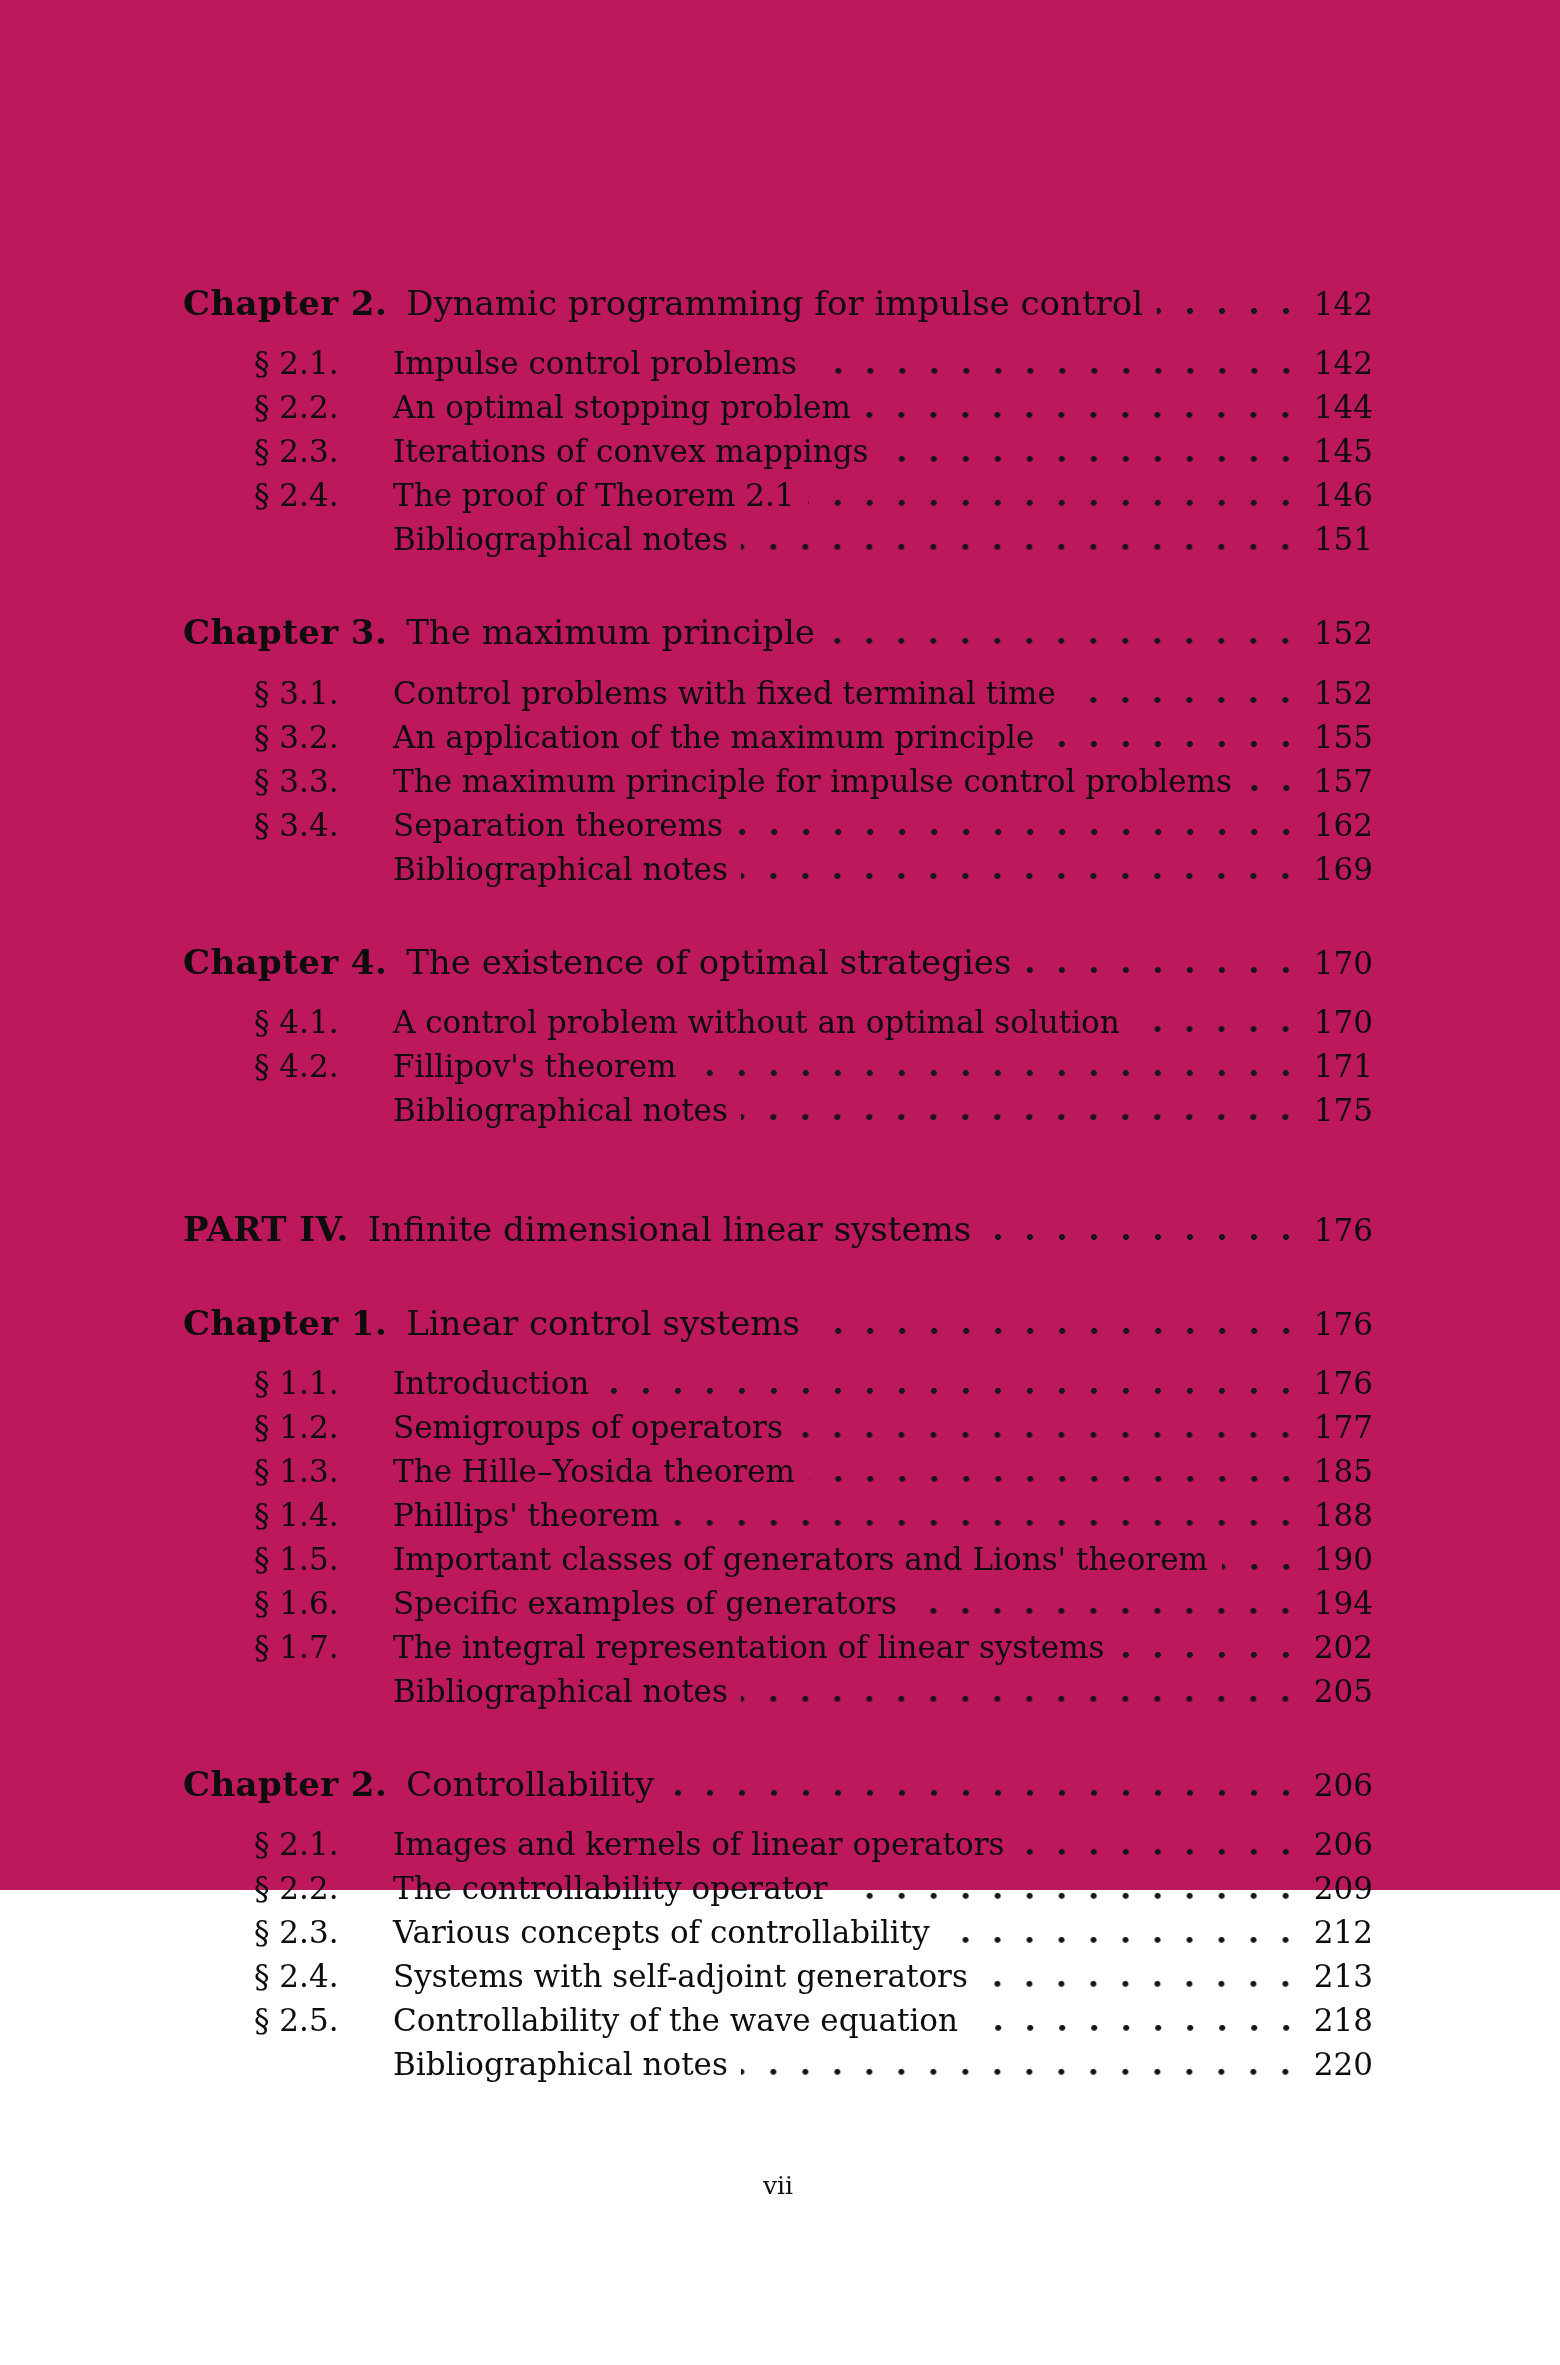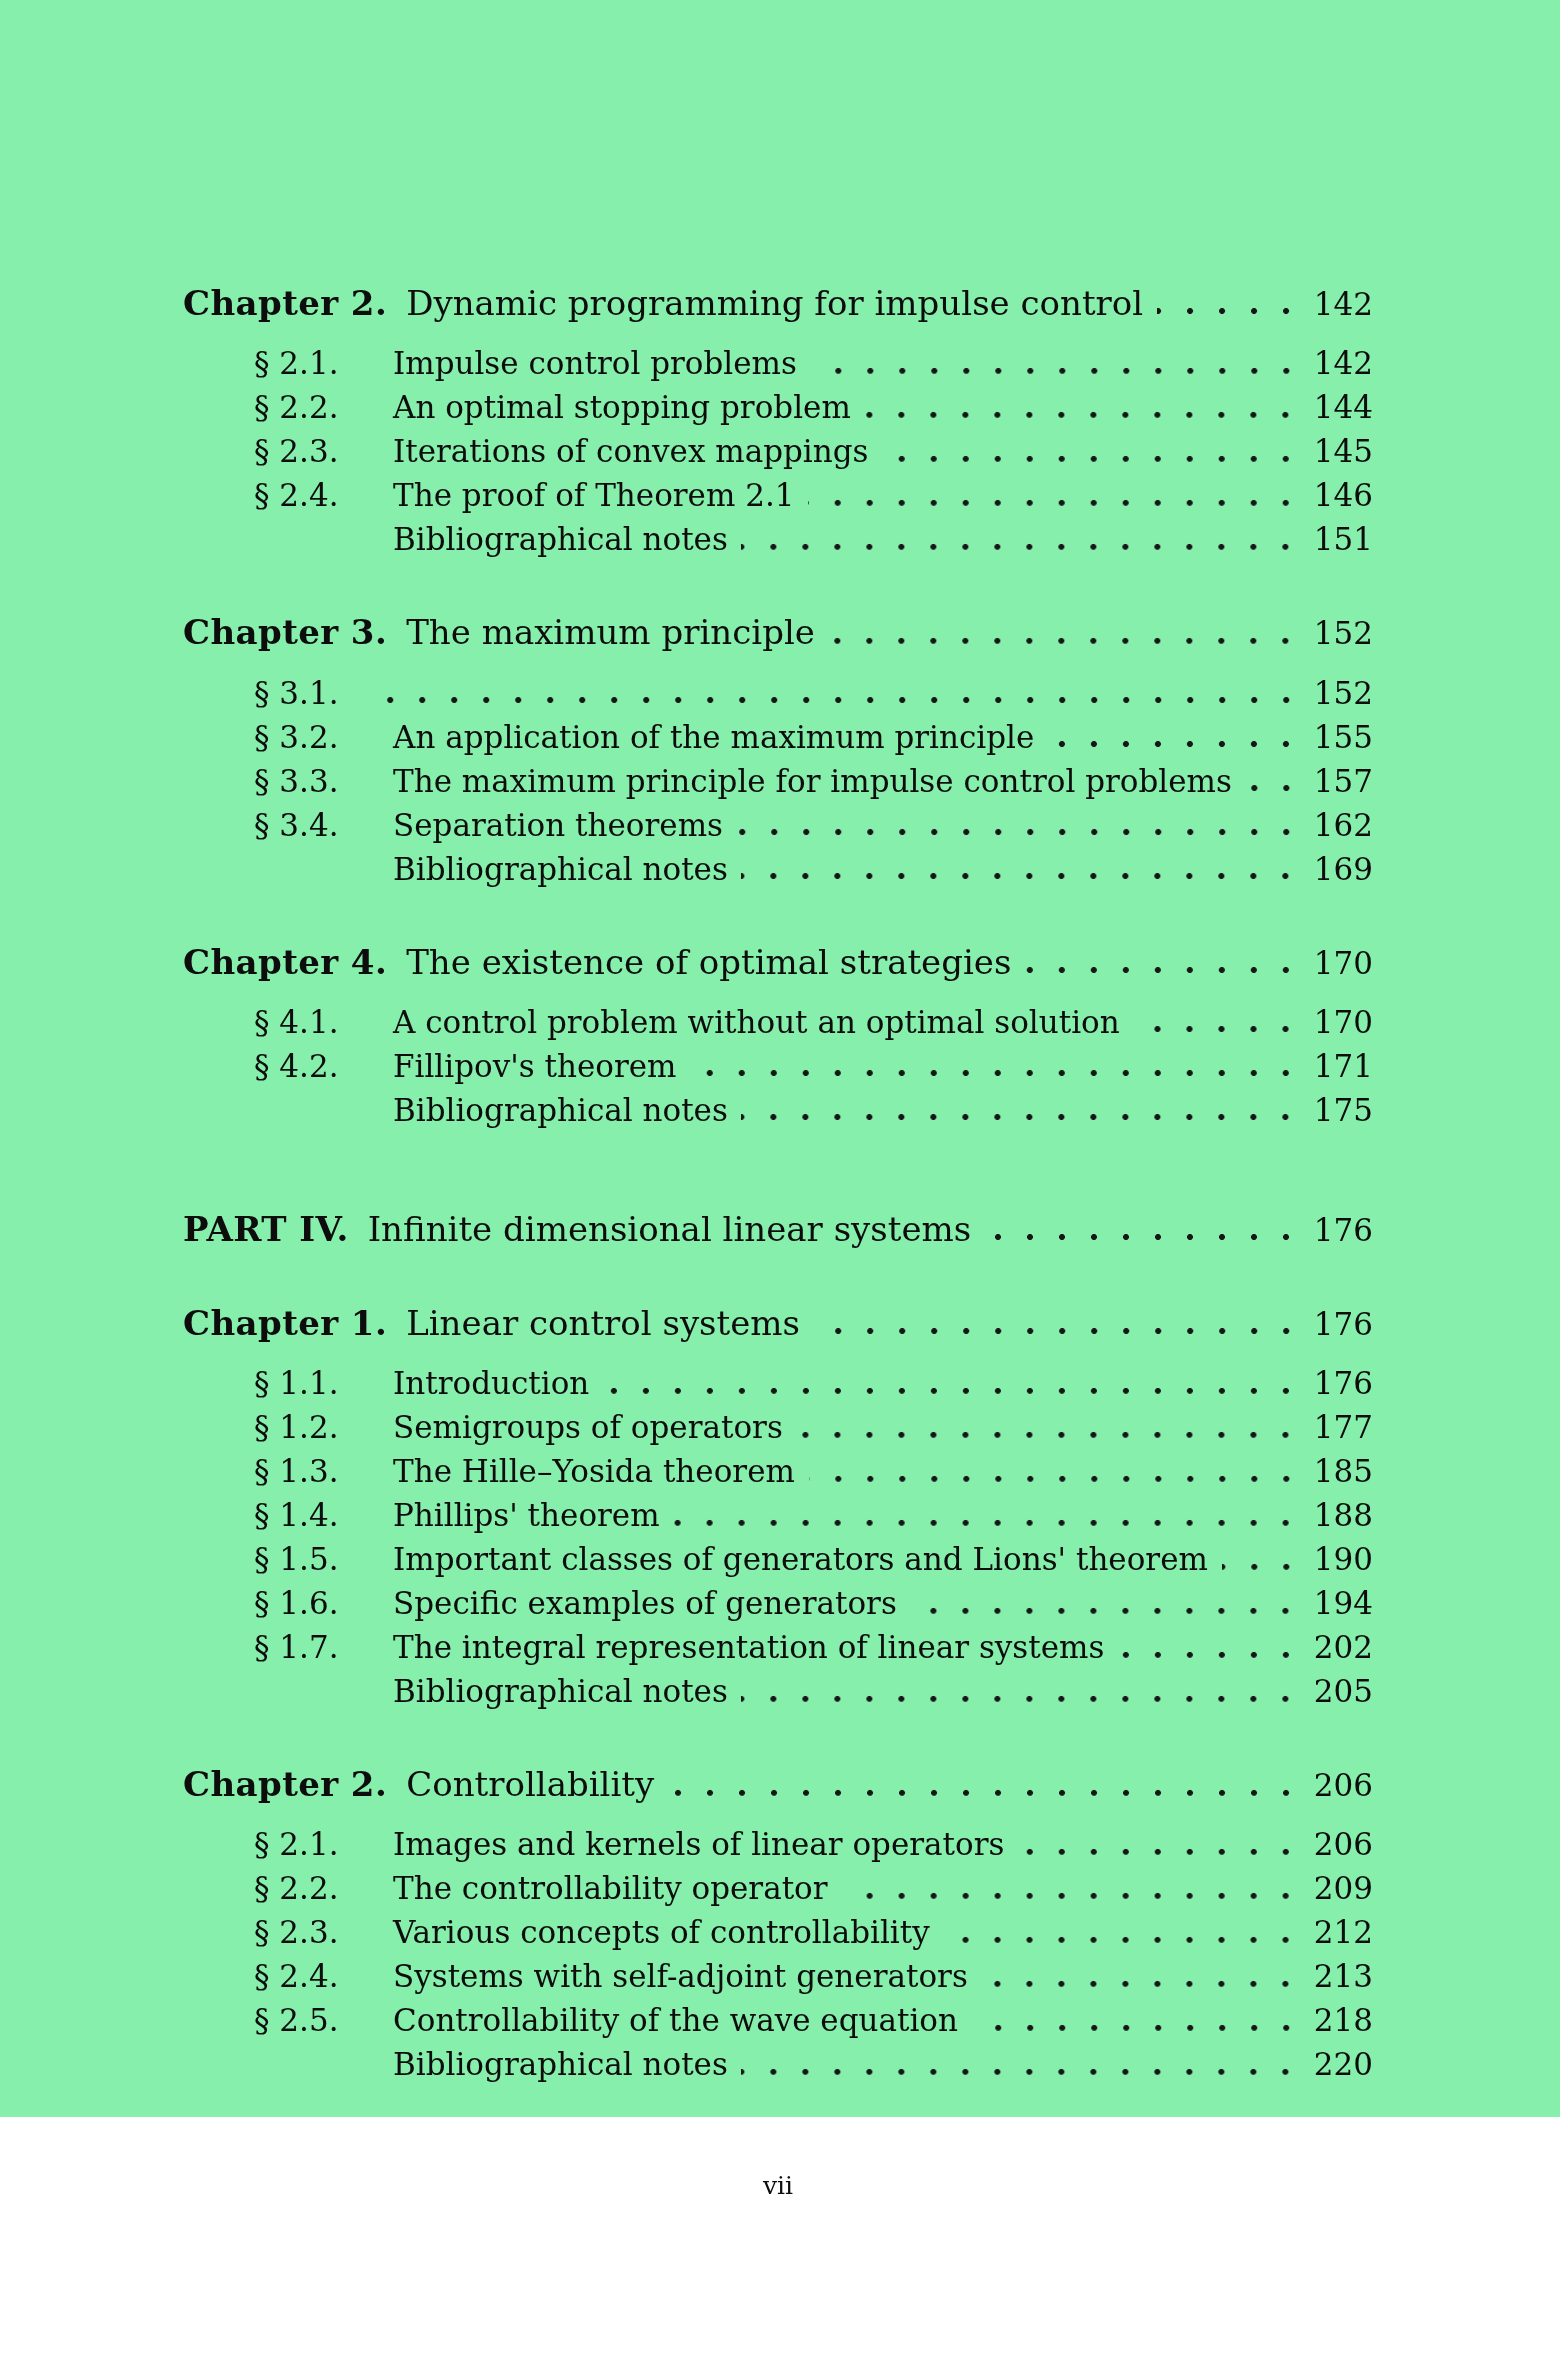--- a/index.html
+++ b/index.html
@@ -9,22 +9,22 @@
   }
   body {
     width: 1560px;
     height: 2366px;
     font-family: "DejaVu Serif", "Liberation Serif", serif;
     color: #0d0d0d;
     overflow: hidden;
   }
   .page {
     width: 1560px;
-    height: 2117px;
-    background: #86efac;
+    height: 1890px;
+    background: #be185d;
     box-sizing: border-box;
   }
   .content {
     box-sizing: border-box;
     padding: 281px 187px 0 183px;
   }
   .row {
     display: flex;
     align-items: baseline;
     line-height: 44px;
@@ -133,20 +133,21 @@
         </div>
         <div class="section">
           <div class="row heading">
             <span class="prefix">Chapter 3.</span>
             <span class="title">The maximum principle</span>
             <span class="leader"></span>
             <span class="pagenum">152</span>
           </div>
           <div class="row entry">
             <span class="label">§ 3.1.</span>
+            <span class="title">Control problems with fixed terminal time</span>
             <span class="leader"></span>
             <span class="pagenum">152</span>
           </div>
           <div class="row entry">
             <span class="label">§ 3.2.</span>
             <span class="title">An application of the maximum principle</span>
             <span class="leader"></span>
             <span class="pagenum">155</span>
           </div>
           <div class="row entry">

